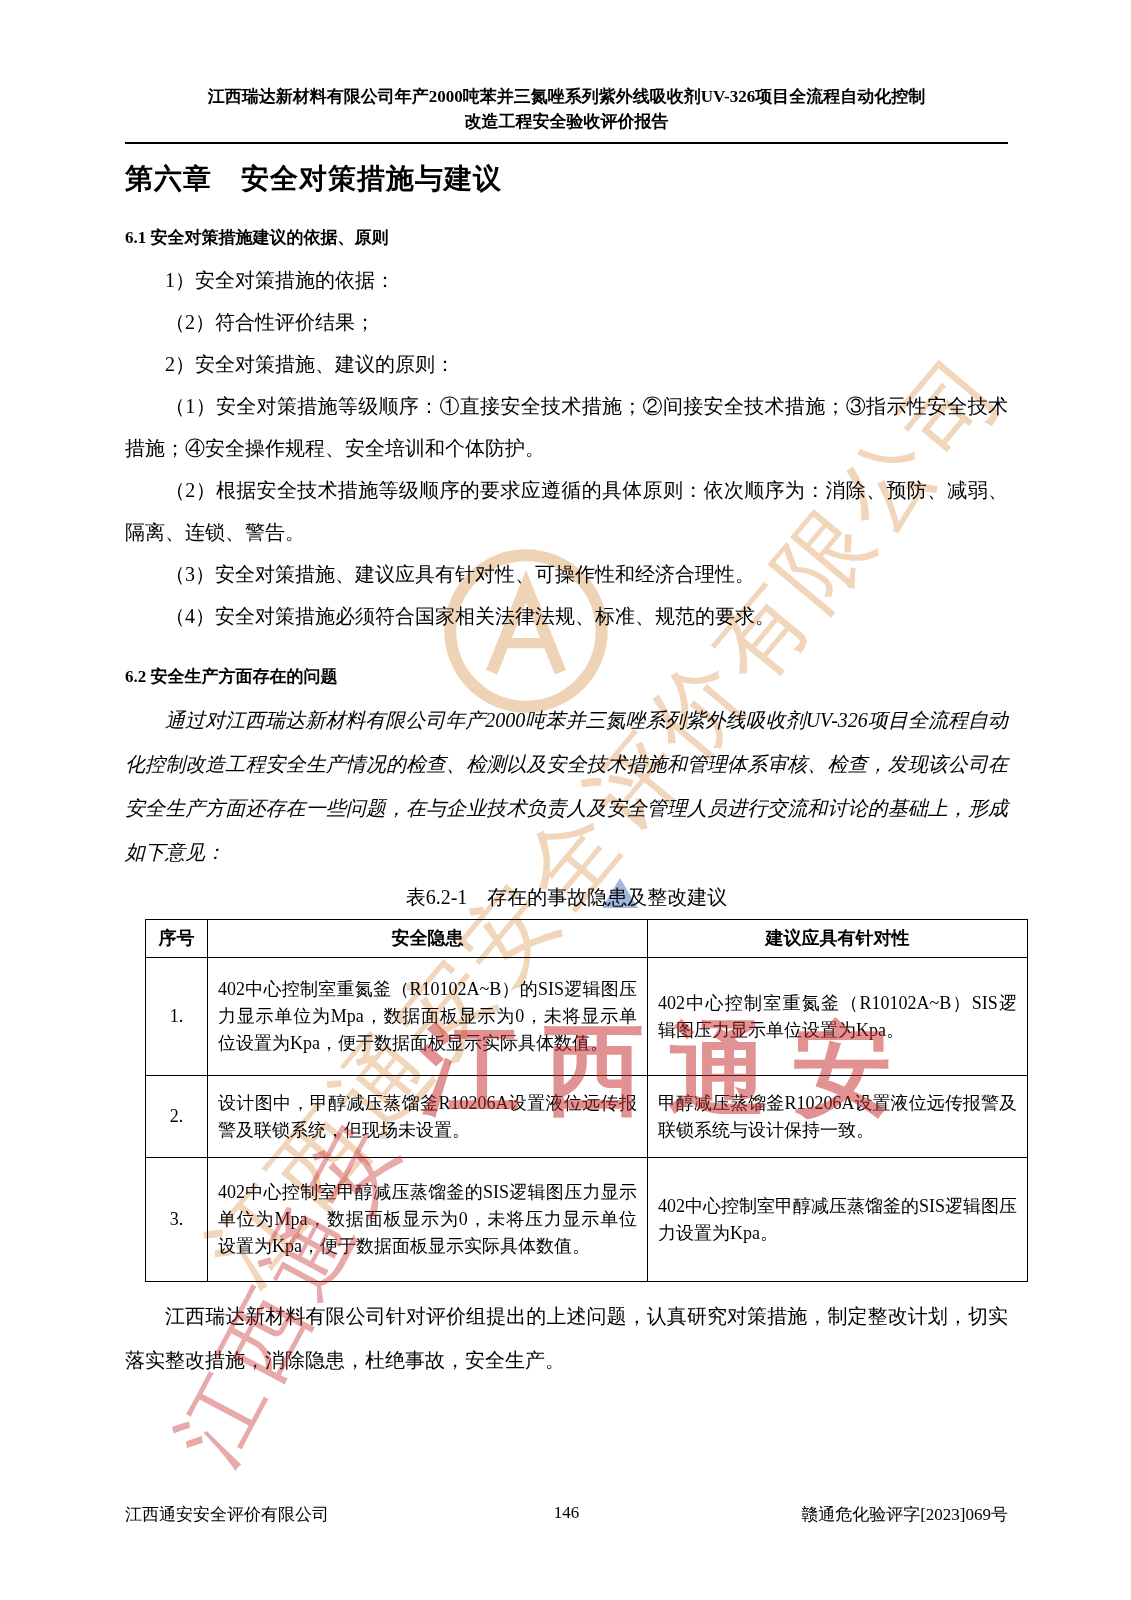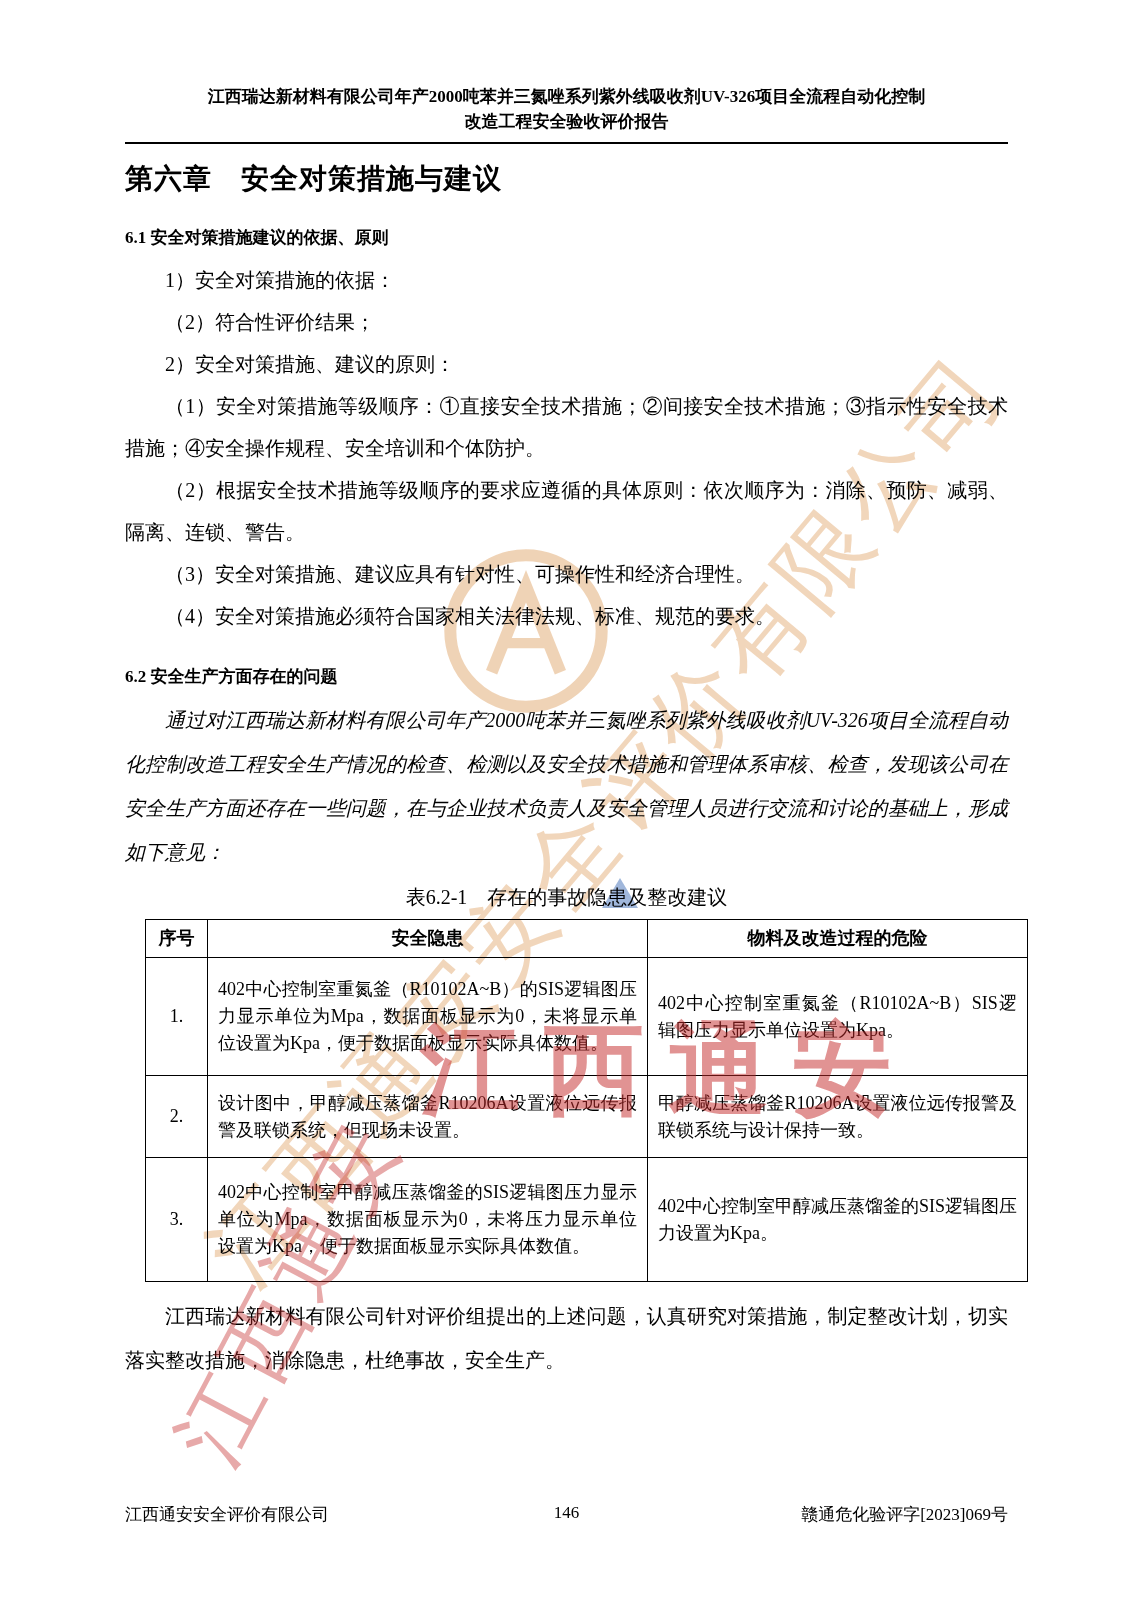--- a/index.html
+++ b/index.html
@@ -172,21 +172,21 @@
     <table class="hazards">
       <colgroup>
         <col style="width:62px">
         <col style="width:440px">
         <col>
       </colgroup>
       <tbody>
           <tr>
         <th>序号</th>
         <th>安全隐患</th>
-        <th>物料及改造过程的危险</th>
+        <th>建议应具有针对性</th>
       </tr>
       <tr class="r1">
         <td class="num-cell">1.</td>
         <td class="text-cell">402中心控制室重氮釜（R10102A~B）的SIS逻辑图压力显示单位为Mpa，数据面板显示为0，未将显示单位设置为Kpa，便于数据面板显示实际具体数值。</td>
         <td class="text-cell">402中心控制室重氮釜（R10102A~B）SIS逻辑图压力显示单位设置为Kpa。</td>
       </tr>
       <tr class="r2">
         <td class="num-cell">2.</td>
         <td class="text-cell">设计图中，甲醇减压蒸馏釜R10206A设置液位远传报警及联锁系统，但现场未设置。</td>
         <td class="text-cell">甲醇减压蒸馏釜R10206A设置液位远传报警及联锁系统与设计保持一致。</td>

